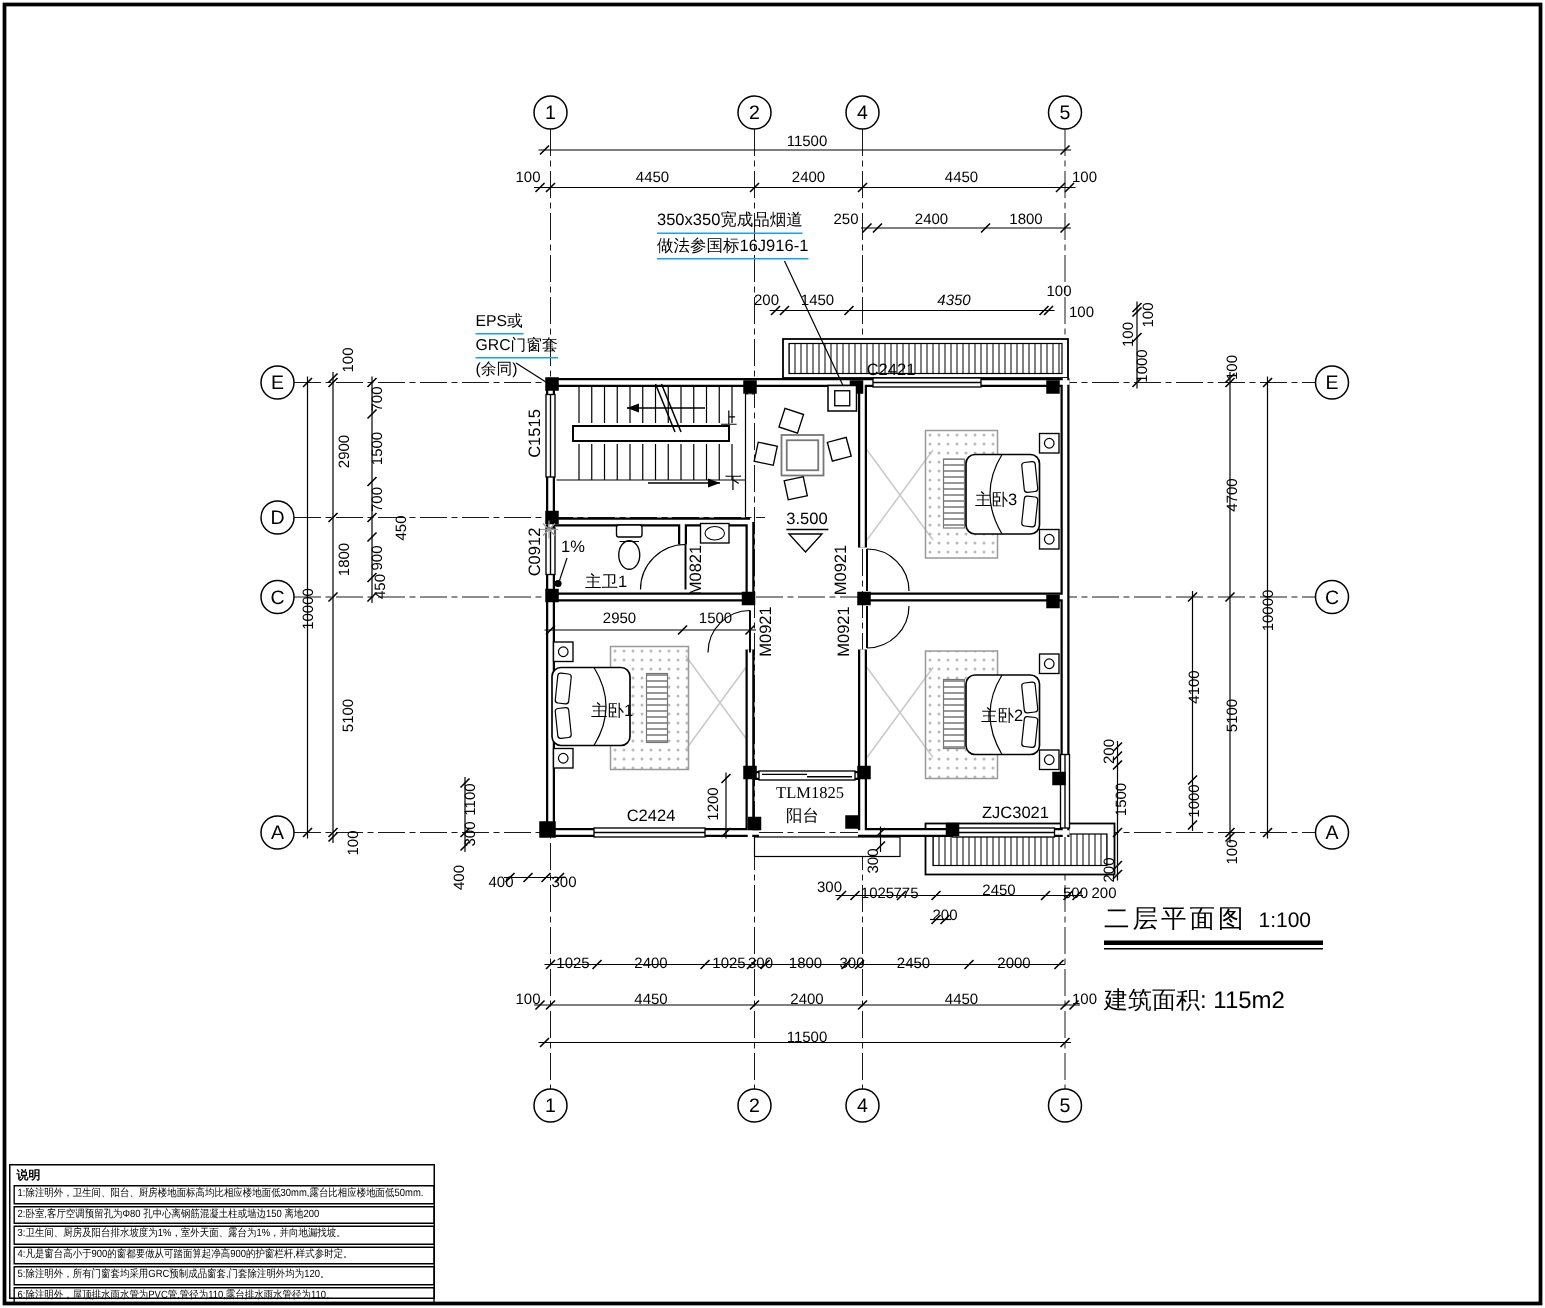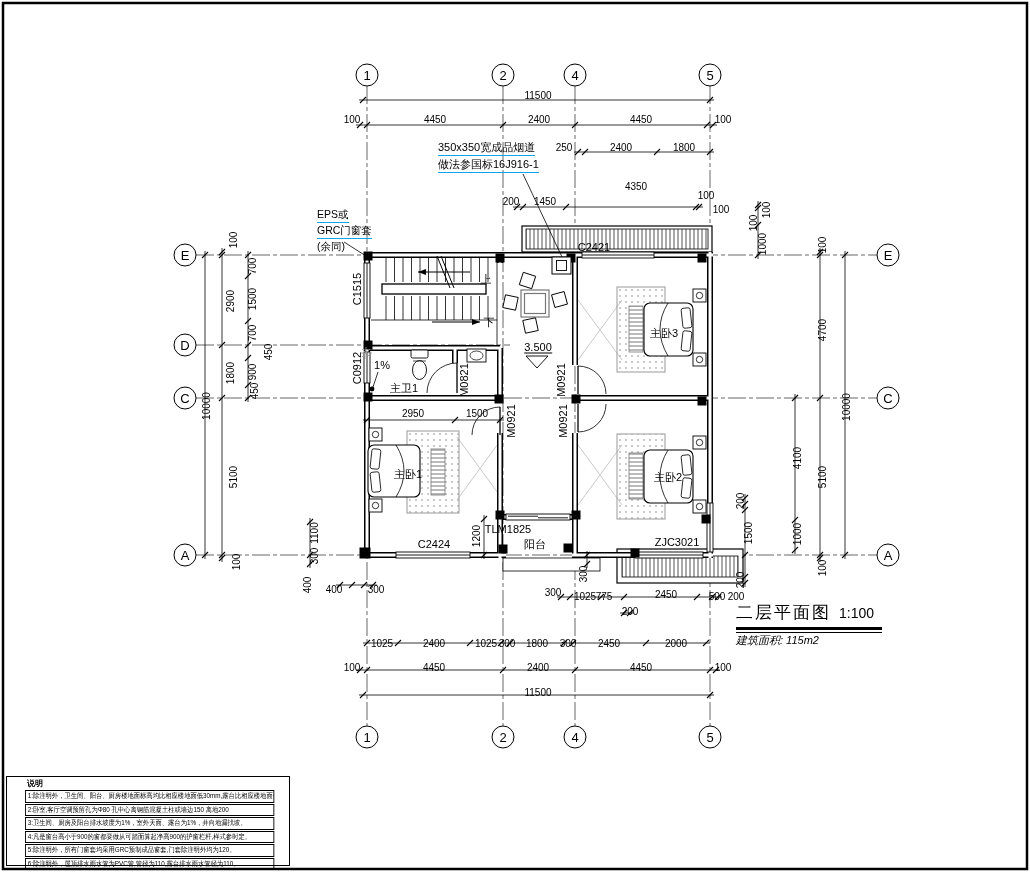--- a/index.html
+++ b/index.html
@@ -17,23 +17,23 @@
           justify-content:center;font-size:13px;}
   .anno{position:absolute;line-height:16px;font-size:11px;}
   .anno .u{border-bottom:1px solid #0ea5e9;display:inline-block;}
   .anno div{display:block;}
   #eps-anno{font-size:10.5px;line-height:15px;margin-left:15px;}
   .tblock{position:absolute;left:736px;top:601px;width:150px;}
   .ttitle{font-size:17px;letter-spacing:2px;}
   .tscale{font-size:14px;margin-left:8px;}
   .ul1{height:3px;background:#000;margin-top:3px;width:146px;}
   .ul2{height:1px;background:#000;margin-top:2px;width:146px;}
-  .tarea{font-size:11px;font-style:italic;}
+  .tarea{margin-top:24px;font-size:16px;}
   #notes{position:absolute;left:6px;top:776px;width:284px;height:90px;border:1.6px solid #000;
-         background:#fff;padding:1px 18px;box-sizing:border-box;}
+         background:#fff;padding:1px 2px;box-sizing:border-box;}
   #notes-header{font-size:8px;font-weight:bold;padding-left:2px;}
   .note-row{font-size:7px;border:0.8px solid #000;margin-top:1px;padding:0 2px;
             white-space:nowrap;overflow:hidden;line-height:10.5px;
             transform:scaleX(0.9);transform-origin:left center;width:110%;}
 </style>
 </head>
 <body>
 
 <div class="sheet">
 
@@ -376,21 +376,21 @@
       <span class="lbl dim" style="left: 352px; top: 119px;">100</span>
       <span class="lbl dim" style="left: 435px; top: 119px;">4450</span>
       <span class="lbl dim" style="left: 539px; top: 119px;">2400</span>
       <span class="lbl dim" style="left: 641px; top: 119px;">4450</span>
       <span class="lbl dim" style="left: 723px; top: 119px;">100</span>
       <span class="lbl dim" style="left: 564px; top: 147px;">250</span>
       <span class="lbl dim" style="left: 621px; top: 147px;">2400</span>
       <span class="lbl dim" style="left: 684px; top: 147px;">1800</span>
       <span class="lbl dim" style="left: 511px; top: 201px;">200</span>
       <span class="lbl dim" style="left: 545px; top: 201px;">1450</span>
-      <span class="lbl dim" style="left: 636px; top: 186px;">4350</span>
+      <span class="lbl dim" style="left: 636px; top: 201px; font-style: italic;">4350</span>
       <span class="lbl dim" style="left: 706px; top: 195px;">100</span>
       <span class="lbl dim" style="left: 721px; top: 209px;">100</span>
       <span class="lbl dim rot" style="left: 766px; top: 210px;">100</span>
       <span class="lbl dim rot" style="left: 753px; top: 223px;">100</span>
       <span class="lbl dim rot" style="left: 762px; top: 244px;">1000</span>
       <span class="lbl dim rot" style="left: 822px; top: 245px;">100</span>
       <span class="lbl dim rot" style="left: 822px; top: 330px;">4700</span>
       <span class="lbl dim rot" style="left: 846px; top: 407px;">10000</span>
       <span class="lbl dim rot" style="left: 797px; top: 458px;">4100</span>
       <span class="lbl dim rot" style="left: 822px; top: 477px;">5100</span>
@@ -448,21 +448,21 @@
       <span class="lbl plan" style="left: 486px; top: 279px;">上</span>
       <span class="lbl plan" style="left: 489px; top: 322px;">下</span>
       <span class="lbl plan und" style="left: 538px; top: 347px;">3.500</span>
       <span class="lbl plan rot" style="left: 561px; top: 380px;">M0921</span>
       <span class="lbl plan rot" style="left: 511px; top: 421px;">M0921</span>
       <span class="lbl plan rot" style="left: 563px; top: 421px;">M0921</span>
       <span class="lbl plan" style="left: 408px; top: 474px;">主卧1</span>
       <span class="lbl plan" style="left: 668px; top: 477px;">主卧2</span>
       <span class="lbl plan" style="left: 664px; top: 333px;">主卧3</span>
       <span class="lbl plan" style="left: 434px; top: 544px;">C2424</span>
-      <span class="lbl plan" style="left: 508px; top: 529px;">TLM1825</span>
+      <span class="lbl plan" style="left: 540px; top: 529px; font-family: Liberation Serif, serif;">TLM1825</span>
       <span class="lbl plan" style="left: 535px; top: 544px;">阳台</span>
       <span class="lbl plan" style="left: 677px; top: 542px;">ZJC3021</span>
       <span class="lbl plan" style="left: 594px; top: 247px;">C2421</span>
       <span class="lbl plan" style="left: 382px; top: 365px;">1%</span>
       <span class="bubble" style="left: 367px; top: 75px;">1</span>
       <span class="bubble" style="left: 503px; top: 75px;">2</span>
       <span class="bubble" style="left: 575px; top: 75px;">4</span>
       <span class="bubble" style="left: 710px; top: 75px;">5</span>
       <span class="bubble" style="left: 367px; top: 737px;">1</span>
       <span class="bubble" style="left: 503px; top: 737px;">2</span>

